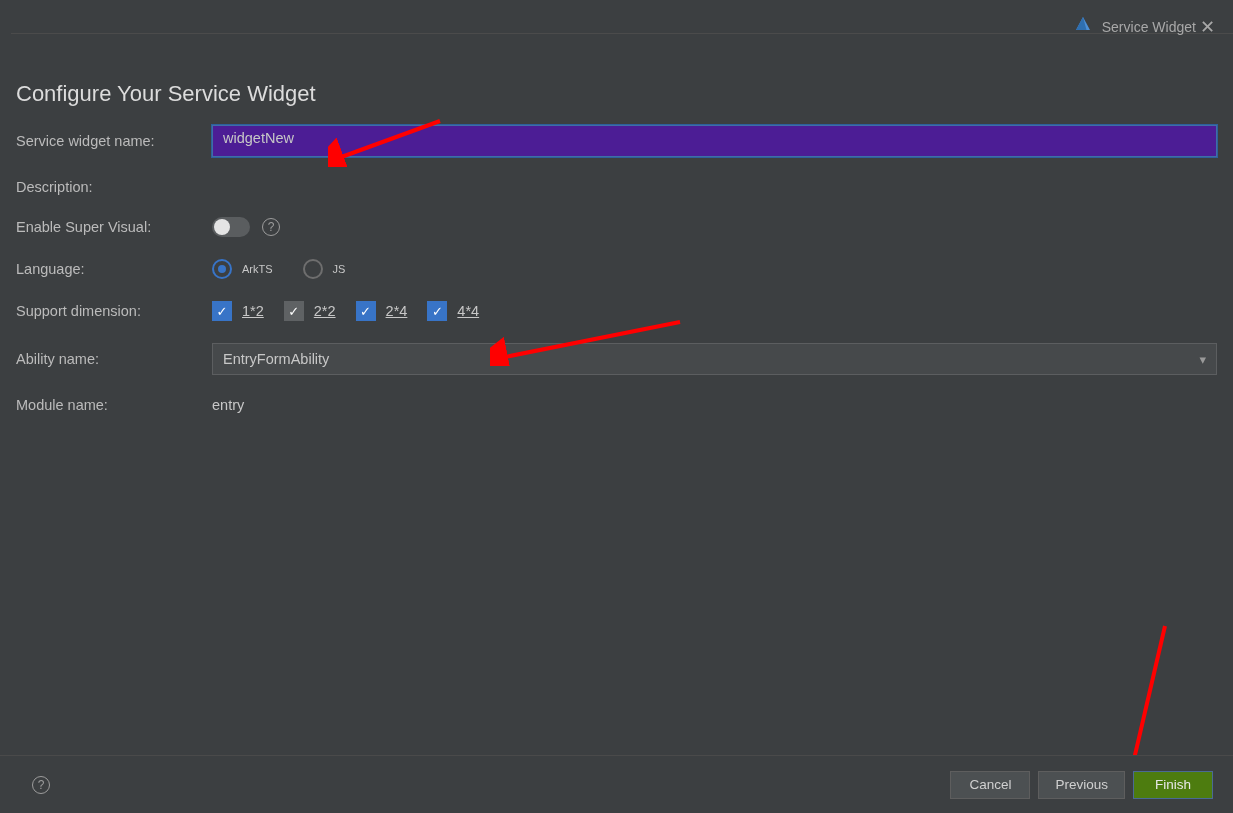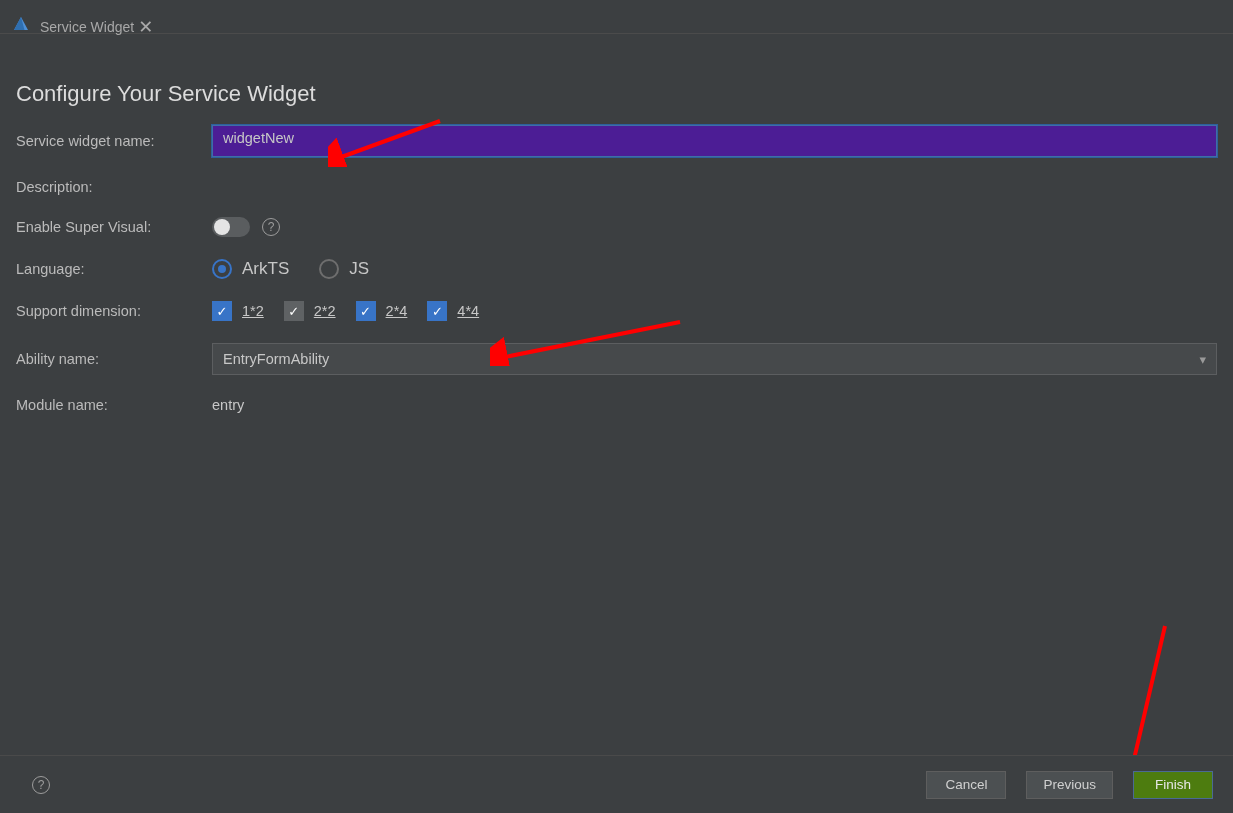--- a/index.html
+++ b/index.html
@@ -1,21 +1,21 @@
 <!DOCTYPE html>
 <html><head>
 <meta charset="utf-8">
 <style>
   * { box-sizing: border-box; margin: 0; padding: 0; }
   html, body { width: 1233px; height: 813px; overflow: hidden; font-family: "Segoe UI", Arial, sans-serif; }
   body { background: #3c3f41; color: #bbbbbb; }
 
   .titlebar {
-    display: flex; align-items: center; justify-content: flex-start;
-    padding: 24px 14px 4px 12px; height: 34px; border-bottom: 1px solid #4b4b4b;
+    display: flex; align-items: center; justify-content: flex-end;
+    padding: 24px 14px 4px 12px; height: 34px; border-bottom: 1px solid #4b4b4b; margin-left: 11px;
   }
   .title-left { display: flex; align-items: center; gap: 10px; }
   .title-label { color: #a8a8a8; font-size: 14px; }
   .close-x { color: #a8a8a8; font-size: 18px; cursor: pointer; padding: 2px 4px; }
 
   .content { padding: 8px 16px 0 16px; height: calc(100% - 34px - 58px); overflow: hidden; position: relative; margin-top: 39px; }
   .page-title { color: #dcdcdc; font-size: 22px; font-weight: 400; margin: 0 0 18px 0; }
 
   .form { }
   .row { display: flex; align-items: center; margin-bottom: 22px; }
@@ -46,40 +46,40 @@
   }
 
   .radio-group { display: flex; align-items: center; gap: 30px; }
   .radio { display: flex; align-items: center; gap: 10px; cursor: pointer; }
   .radio-circle {
     width: 20px; height: 20px; border-radius: 50%; border: 2px solid #6e6e6e;
     display: flex; align-items: center; justify-content: center;
   }
   .radio-circle.selected { border-color: #3874c7; }
   .radio-dot { width: 8px; height: 8px; border-radius: 50%; background: #3874c7; }
-  .radio-text { color: #c7c7c7; font-size: 17px; }
+  .radio-text { color: #c7c7c7; font-size: 11px; }
 
   .check-group { display: flex; align-items: center; gap: 20px; }
   .check { display: flex; align-items: center; gap: 10px; cursor: pointer; }
   .check-box {
     width: 20px; height: 20px; background: #3874c7; display: flex; align-items: center; justify-content: center;
   }
   .check-box.disabled { background: #5f6264; cursor: default; }
   .check-tick { color: #fff; font-size: 13px; }
   .check-text { color: #c7c7c7; font-size: 14.5px; text-decoration: underline; }
 
   .static-value { color: #c7c7c7; font-size: 14.5px; }
 
   .footer {
     position: absolute; bottom: 0; left: 0; right: 0; height: 58px;
     border-top: 1px solid #4a4a4a; display: flex; align-items: center; justify-content: space-between;
     padding: 0 20px; background: #3c3f41;
   }
   .footer-left { display: flex; align-items: center; }
-  .footer-right { display: flex; gap: 20px; }
+  .footer-right { display: flex; gap: 8px; }
   .btn {
     min-width: 80px; height: 28px; padding: 0 16px; font-size: 13.5px;
     background: #4c5052; color: #d0d0d0; border: 1px solid #5e5e5e; cursor: pointer;
     display: flex; align-items: center; justify-content: center;
   }
   .btn.primary { background: #4d7c0f; border-color: #4a6a94; color: #e8e8e8; }
 
   
   .arrow { position: absolute; pointer-events: none; }
   .arrow svg { display: block; }

